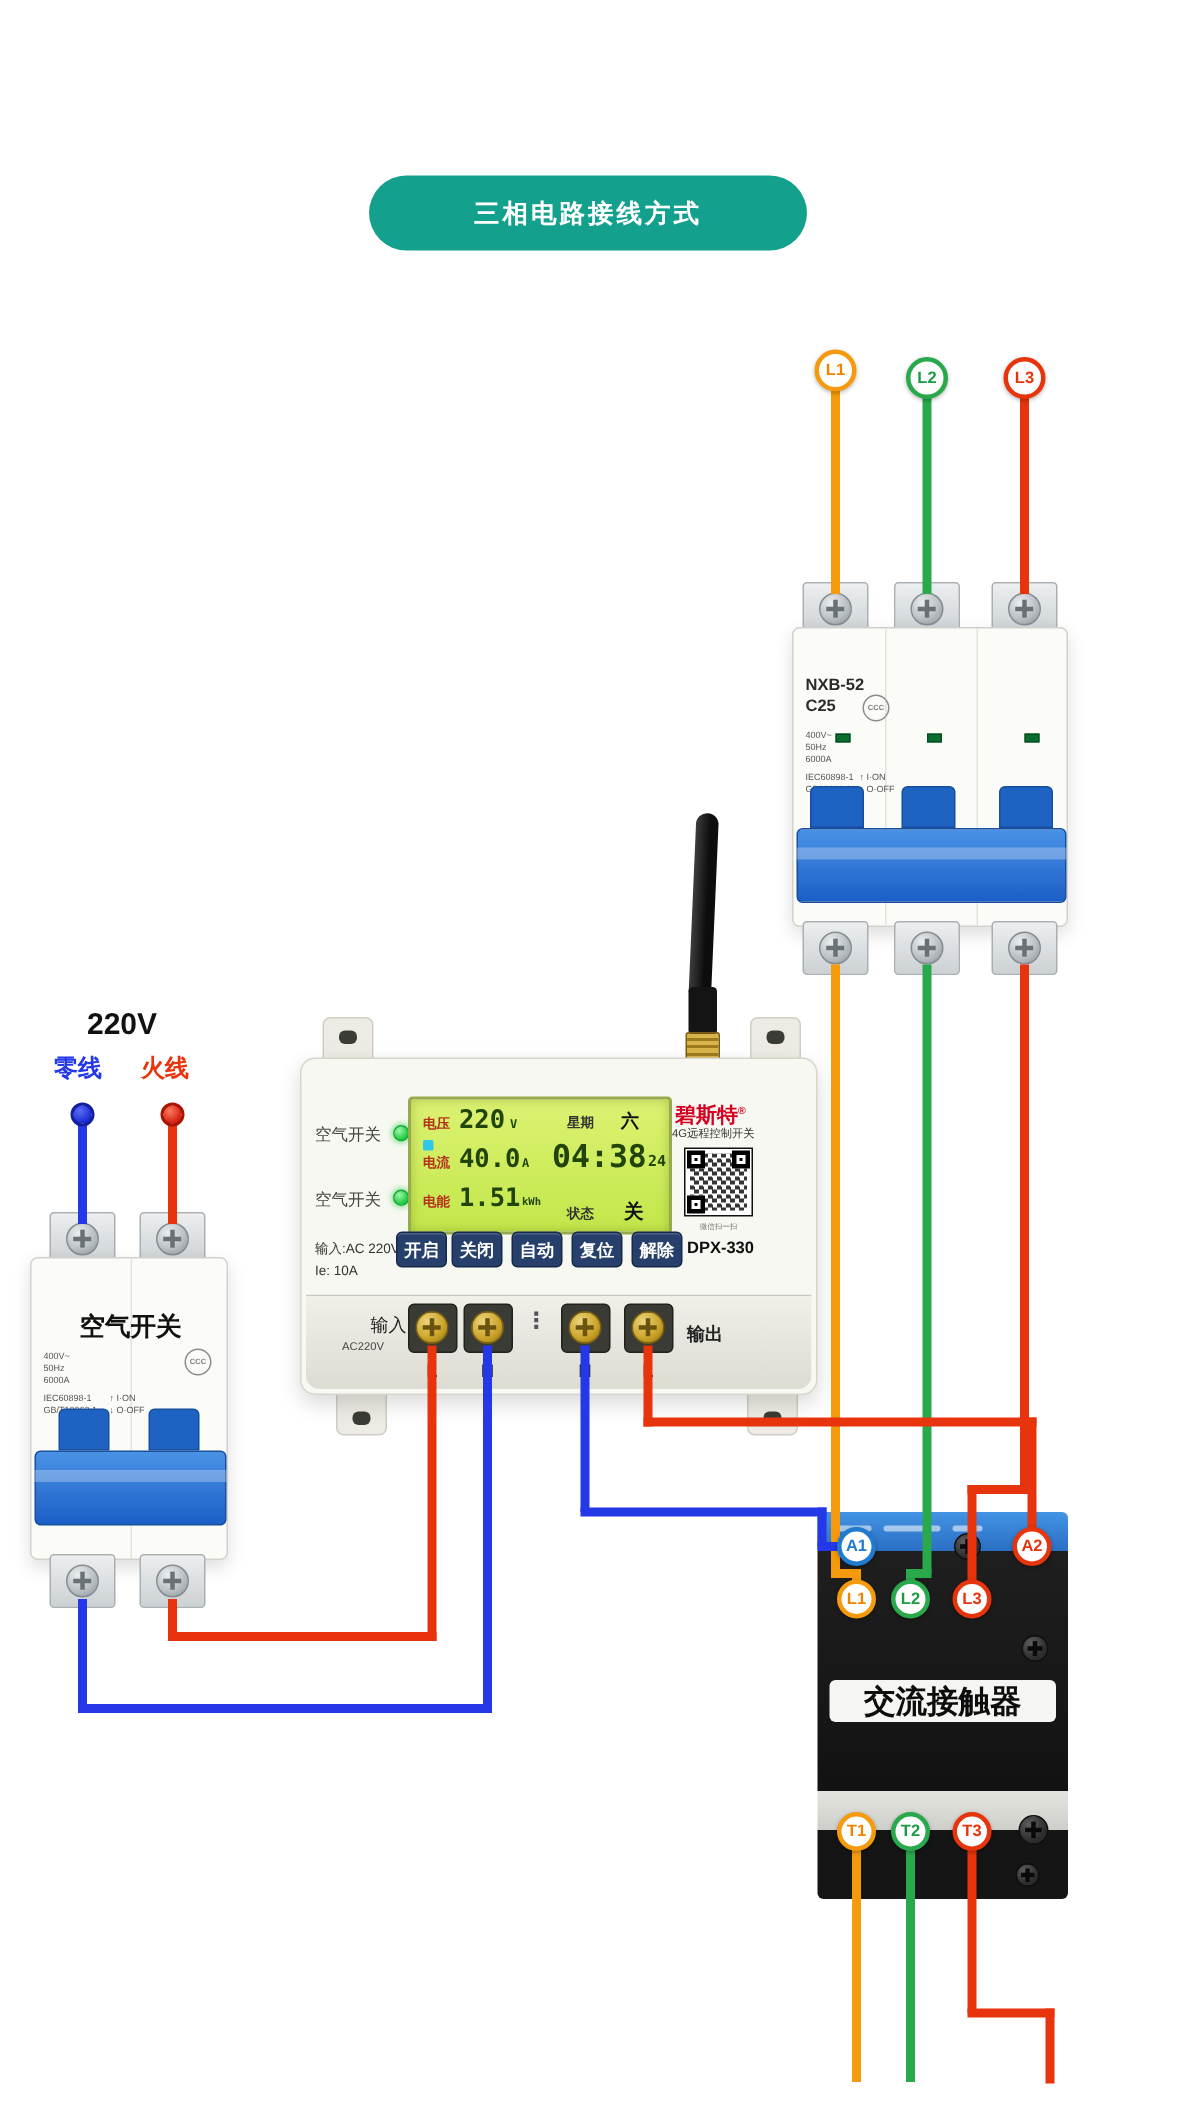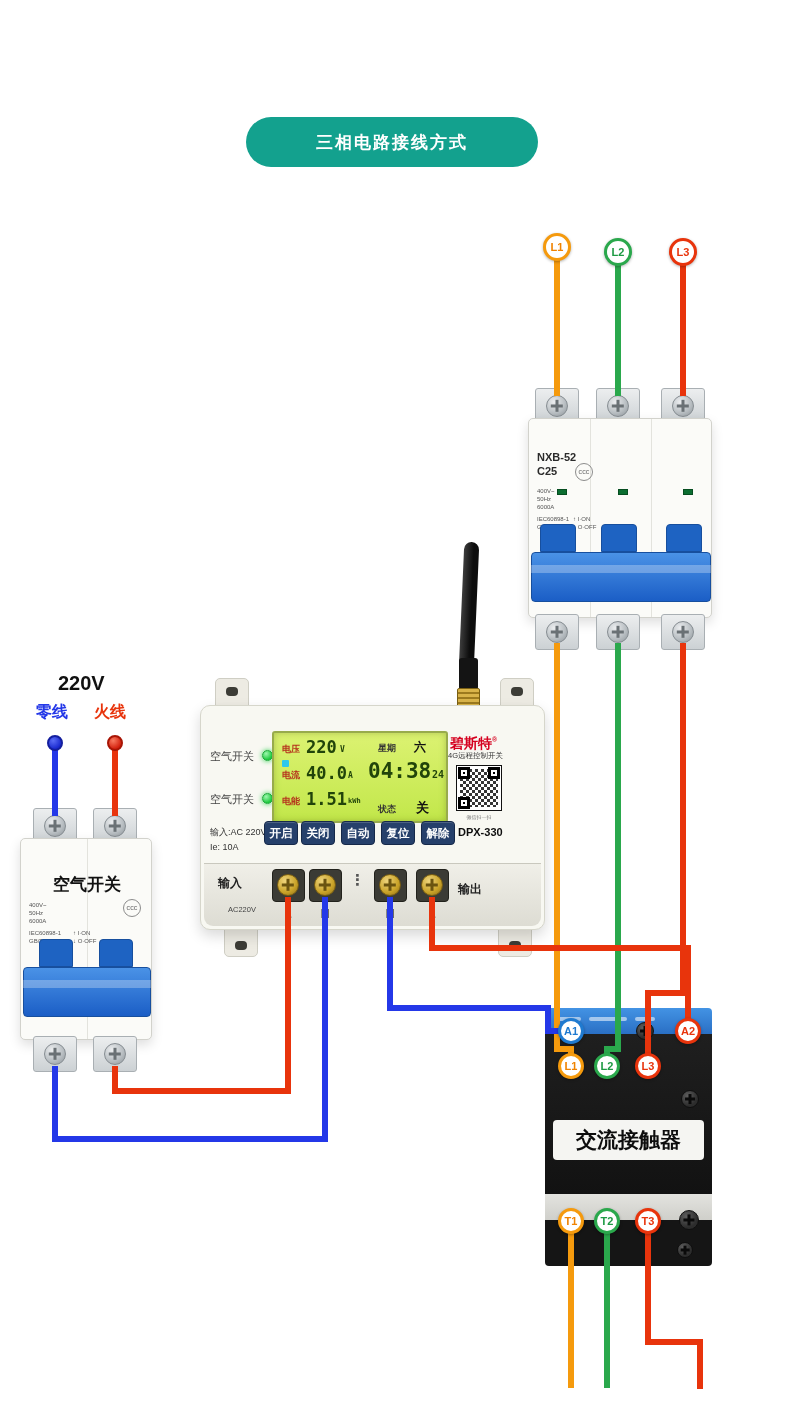--- a/index.html
+++ b/index.html
@@ -92,21 +92,21 @@
     transform:rotate(2.5deg); transform-origin:50% 100%; }
   .ant-base { position:absolute; left:459px; top:658px; width:19px; height:32px; z-index:9; background:#141414; border-radius:3px; }
   .ant-conn { position:absolute; left:457px; top:688px; width:23px; height:22px; z-index:9;
     background:repeating-linear-gradient(180deg,#d9b44a 0 3px,#9c7a1e 3px 5px); border:1px solid #7a5f12; border-radius:2px; }
 
   
   .cont-strip { position:absolute; left:0; top:0; width:167px; height:26px;
     background:linear-gradient(#4393e4,#2a6fc4); border-radius:4px 4px 0 0; }
   .dash { position:absolute; height:4px; background:rgba(255,255,255,.55); border-radius:2px; }
   .cont-black { position:absolute; left:0; top:26px; width:167px; height:160px; background:linear-gradient(180deg,#1f1f1f,#121212); }
-  .cont-label { position:absolute; left:8px; top:112px; width:151px; height:40px; background:#f5f5f2; border-radius:4px;
+  .cont-label { position:absolute; left:8px; top:112px; width:151px; height:28px; background:#f5f5f2; border-radius:4px;
     display:flex; align-items:center; justify-content:center; font-size:21px; font-weight:bold; color:#0d0d0d; }
   .cont-gray { position:absolute; left:0; top:186px; width:167px; height:26px; background:linear-gradient(#e3e3df,#cfcfca); }
   .cont-bottom { position:absolute; left:0; top:212px; width:167px; height:46px; background:#151515; border-radius:0 0 4px 4px; }
 </style>
 </head>
 <body>
 
 <div class="canvas">
 
   <div class="title-pill">
@@ -292,22 +292,22 @@
     <span class="t" style="left:10px;top:137px;font-size:9px;color:#333">Ie: 10A</span>
 
     <div class="btn" style="left:64px">开启</div>
     <div class="btn" style="left:101px">关闭</div>
     <div class="btn" style="left:141px">自动</div>
     <div class="btn" style="left:181px">复位</div>
     <div class="btn" style="left:221px">解除</div>
     <span class="t" style="left:258px;top:121px;font-size:11px;font-weight:bold;color:#0e0e0e">DPX-330</span>
 
     <div class="strip"></div>
-    <span class="t" style="left:18px;top:170px;font-size:12px;font-weight:bold;color:#222">输入</span>
-    <span class="t" style="left:28px;top:200px;font-size:7.5px;color:#444">AC220V</span>
+    <span class="t" style="left:47px;top:170px;font-size:12px;font-weight:normal;color:#222">输入</span>
+    <span class="t" style="left:28px;top:188px;font-size:7.5px;color:#444">AC220V</span>
     <span class="t" style="left:258px;top:176px;font-size:12px;font-weight:bold;color:#222">输出</span>
     <div class="tsq" style="left:72px;top:164px"></div>
     <div class="tsq" style="left:109px;top:164px"></div>
     <div class="tsq" style="left:174px;top:164px"></div>
     <div class="tsq" style="left:216px;top:164px"></div>
     <div class="screw brass" style="left:77px;top:169px"></div>
     <div class="screw brass" style="left:114px;top:169px"></div>
     <div class="screw brass" style="left:179px;top:169px"></div>
     <div class="screw brass" style="left:221px;top:169px"></div>
     <span class="pin" style="left:76px;top:202px">L</span>

